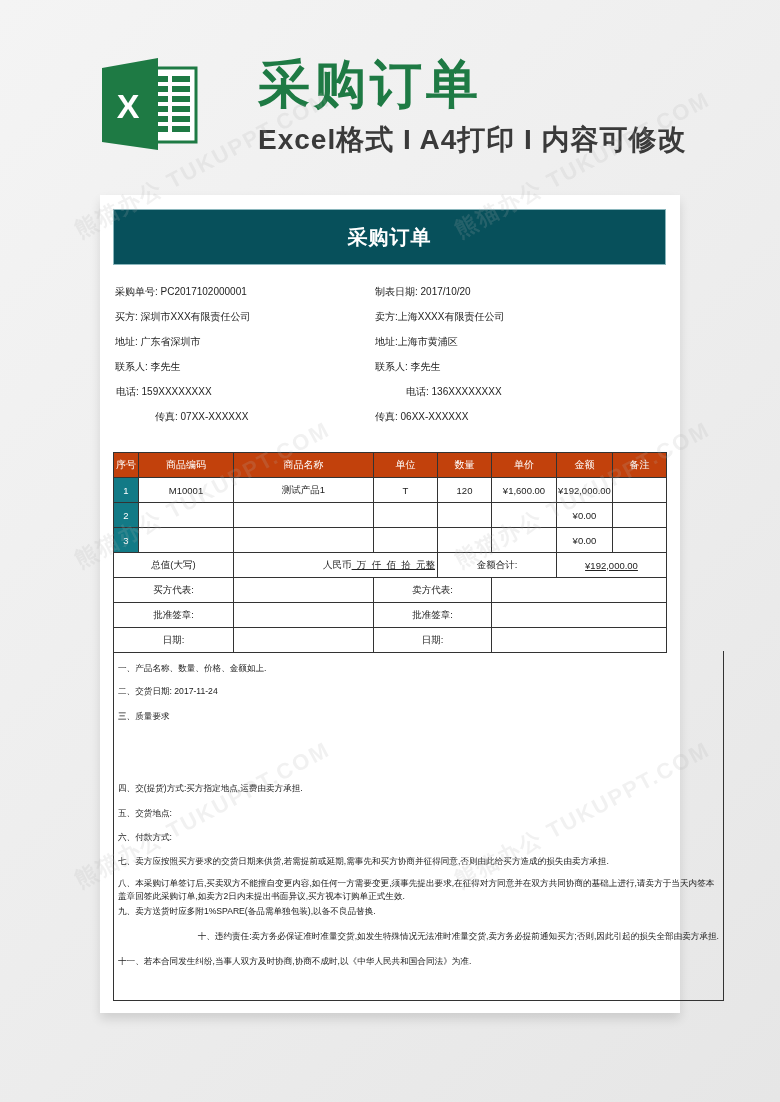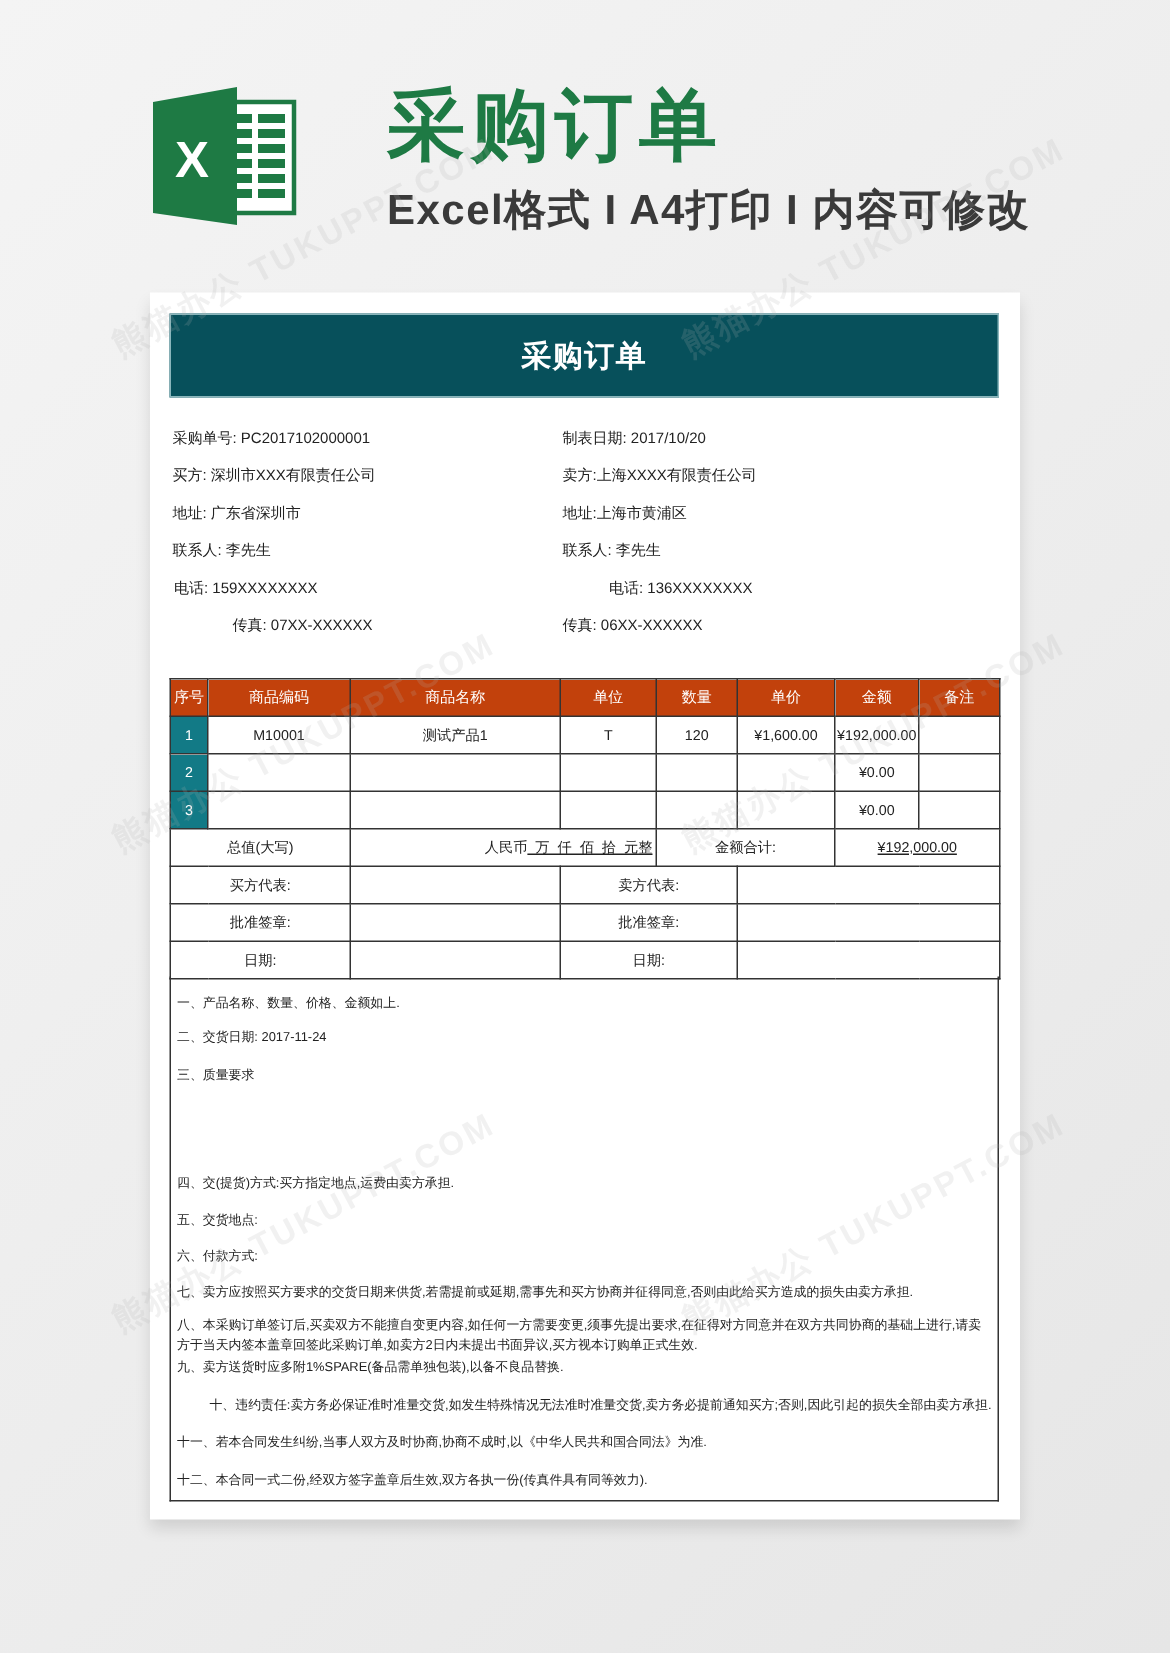--- a/index.html
+++ b/index.html
@@ -36,21 +36,21 @@
   .info { position:absolute; font-size:10px; color:#222; white-space:nowrap; }
   table.grid {
     position:absolute; left:13px; top:257px; border-collapse:collapse;
     table-layout:fixed; font-size:9.5px;
   }
   table.grid td { border:1px solid #333; height:24px; text-align:center; padding:0; overflow:hidden; white-space:nowrap; }
   table.grid tr.head td { background:#c2410c; color:#fff; font-size:10px; }
   table.grid td.idx { background:#127a86; color:#fff; }
   .u { text-decoration:underline; }
   .terms {
-    position:absolute; left:13px; top:456px; width:553px; height:350px;
+    position:absolute; left:13px; top:456px; width:611px; height:350px;
     border:1px solid #333; border-top:none; box-sizing:border-box;
     font-size:8.6px; color:#222;padding-left:17px;
   }
   .terms div { position:absolute; left:4px; right:4px; white-space:nowrap; overflow:hidden; }
   .terms div.wrap { white-space:normal; line-height:13px; }
 </style>
 </head>
 <body>
 
 <div class="banner">
@@ -180,21 +180,20 @@
     <div style="top:35px;">二、交货日期: 2017-11-24</div>
     <div style="top:60px;">三、质量要求</div>
     <div style="top:132px;">四、交(提货)方式:买方指定地点,运费由卖方承担.</div>
     <div style="top:157px;">五、交货地点:</div>
     <div style="top:205px;">七、卖方应按照买方要求的交货日期来供货,若需提前或延期,需事先和买方协商并征得同意,否则由此给买方造成的损失由卖方承担.</div>
     <div style="top:181px;">六、付款方式:</div>
     <div class="wrap" style="top:226px;height:26px;overflow:hidden;">八、本采购订单签订后,买卖双方不能擅自变更内容,如任何一方需要变更,须事先提出要求,在征得对方同意并在双方共同协商的基础上进行,请卖方于当天内签本盖章回签此采购订单,如卖方2日内未提出书面异议,买方视本订购单正式生效.</div>
     <div style="top:255px;">九、卖方送货时应多附1%SPARE(备品需单独包装),以备不良品替换.</div>
     <div style="top:280px;text-align:right;">十、违约责任:卖方务必保证准时准量交货,如发生特殊情况无法准时准量交货,卖方务必提前通知买方;否则,因此引起的损失全部由卖方承担.</div>
     <div style="top:305px;">十一、若本合同发生纠纷,当事人双方及时协商,协商不成时,以《中华人民共和国合同法》为准.</div>
-    <div style="top:330px;">十二、本合同一式二份,经双方签字盖章后生效,双方各执一份(传真件具有同等效力).</div>
   </div>
 </div>
 
 <div class="watermark" style="left:60px;top:150px;">熊猫办公 TUKUPPT.COM</div>
 <div class="watermark" style="left:440px;top:150px;">熊猫办公 TUKUPPT.COM</div>
 <div class="watermark" style="left:60px;top:480px;">熊猫办公 TUKUPPT.COM</div>
 <div class="watermark" style="left:440px;top:480px;">熊猫办公 TUKUPPT.COM</div>
 <div class="watermark" style="left:60px;top:800px;">熊猫办公 TUKUPPT.COM</div>
 <div class="watermark" style="left:440px;top:800px;">熊猫办公 TUKUPPT.COM</div>
 

